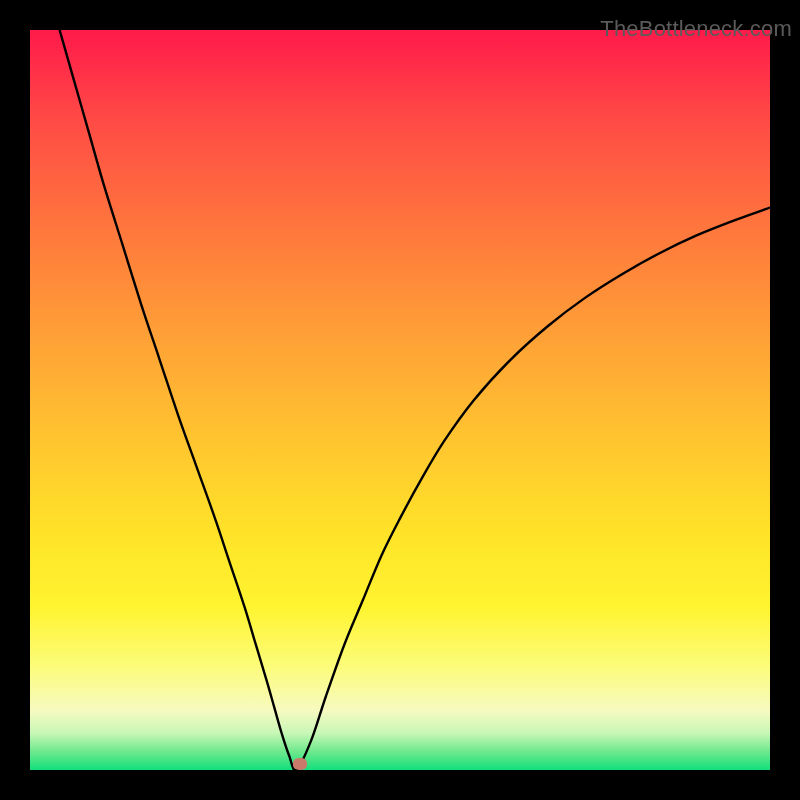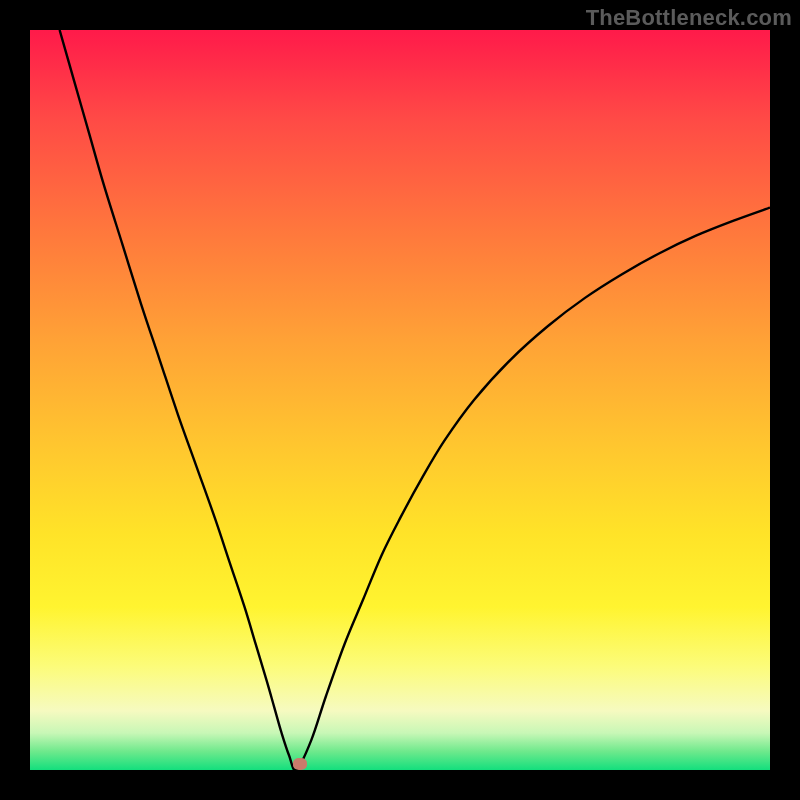--- a/index.html
+++ b/index.html
@@ -36,25 +36,25 @@
       #fff430 78%,
       #fcfc7a 86%,
       #f6fac0 92%,
       #c8f7b6 95%,
       #6ee98c 97.5%,
       #13df7d 100%
     );
   }
   .watermark {
     position: absolute;
-    top: 5px;
+    top: 16px;
     right: 8px;
     font-family: Arial, Helvetica, sans-serif;
     font-size: 22px;
-    font-weight: 700;
+    font-weight: 400;
     color: #5b5b5b;
     letter-spacing: 0.2px;
     user-select: none;
   }
   svg.curve {
     position: absolute;
     left: 0;
     top: 0;
   }
   .marker {

